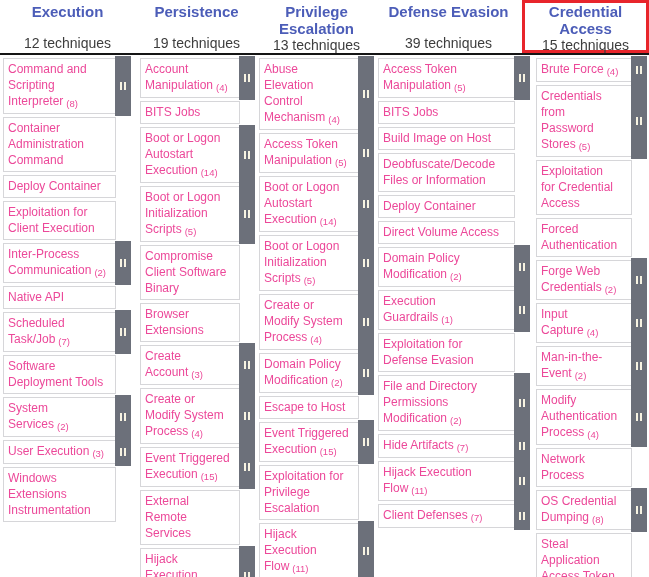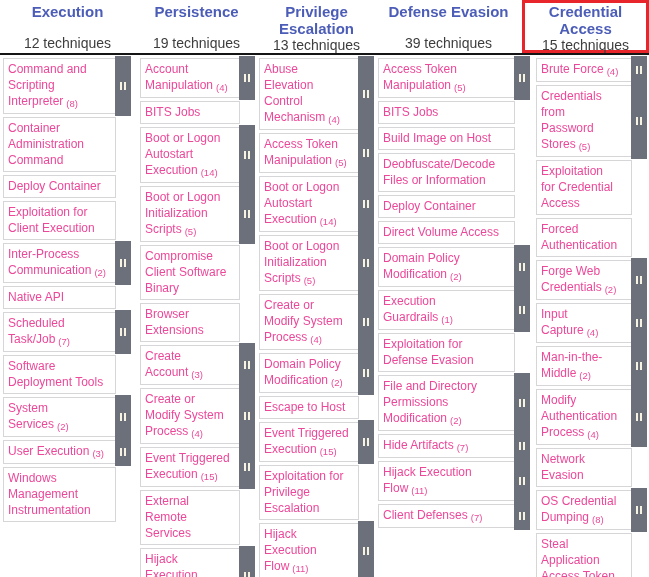--- a/index.html
+++ b/index.html
@@ -98,21 +98,21 @@
         <div class="cell"><span class="tlabel">System
 Services</span><span class="count">(2)</span><div class="subbar">
             <i></i>
             <i></i>
           </div></div>
         <div class="cell"><span class="tlabel">User Execution</span><span class="count">(3)</span><div class="subbar">
             <i></i>
             <i></i>
           </div></div>
         <div class="cell"><span class="tlabel">Windows
-Management
+Extensions
 Instrumentation</span></div>
       </div>
       <div class="col" style="width: 100px; margin-right: 19px;">
         <div class="cell"><span class="tlabel">Account
 Manipulation</span><span class="count">(4)</span><div class="subbar">
             <i></i>
             <i></i>
           </div></div>
         <div class="cell"><span class="tlabel">BITS Jobs</span></div>
         <div class="cell"><span class="tlabel">Boot or Logon
@@ -275,32 +275,32 @@
 Credentials</span><span class="count">(2)</span><div class="subbar">
             <i></i>
             <i></i>
           </div></div>
         <div class="cell"><span class="tlabel">Input
 Capture</span><span class="count">(4)</span><div class="subbar">
             <i></i>
             <i></i>
           </div></div>
         <div class="cell"><span class="tlabel">Man-in-the-
-Middle</span><span class="count">(2)</span><div class="subbar">
+Event</span><span class="count">(2)</span><div class="subbar">
             <i></i>
             <i></i>
           </div></div>
         <div class="cell"><span class="tlabel">Modify
 Authentication
 Process</span><span class="count">(4)</span><div class="subbar">
             <i></i>
             <i></i>
           </div></div>
         <div class="cell"><span class="tlabel">Network
-Evasion</span></div>
+Process</span></div>
         <div class="cell"><span class="tlabel">OS Credential
 Dumping</span><span class="count">(8)</span><div class="subbar">
             <i></i>
             <i></i>
           </div></div>
         <div class="cell"><span class="tlabel">Steal
 Application
 Access Token</span></div>
       </div>
     </div>

